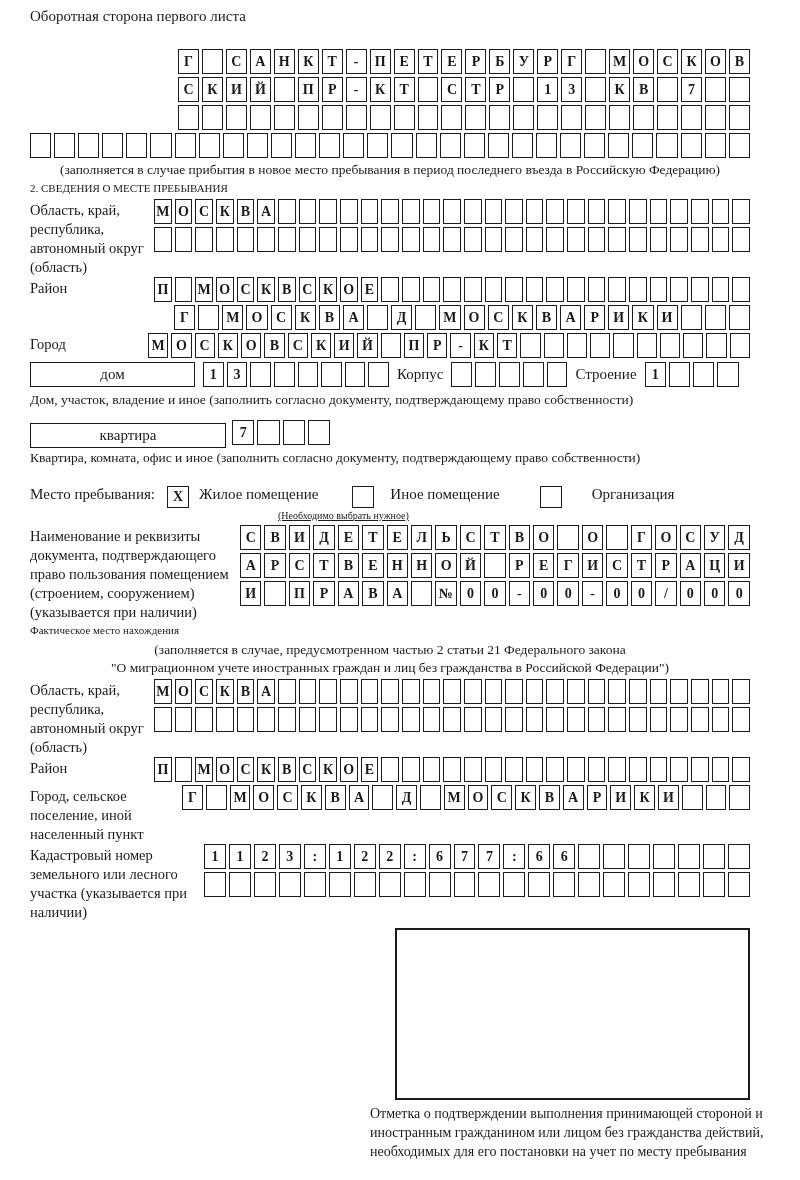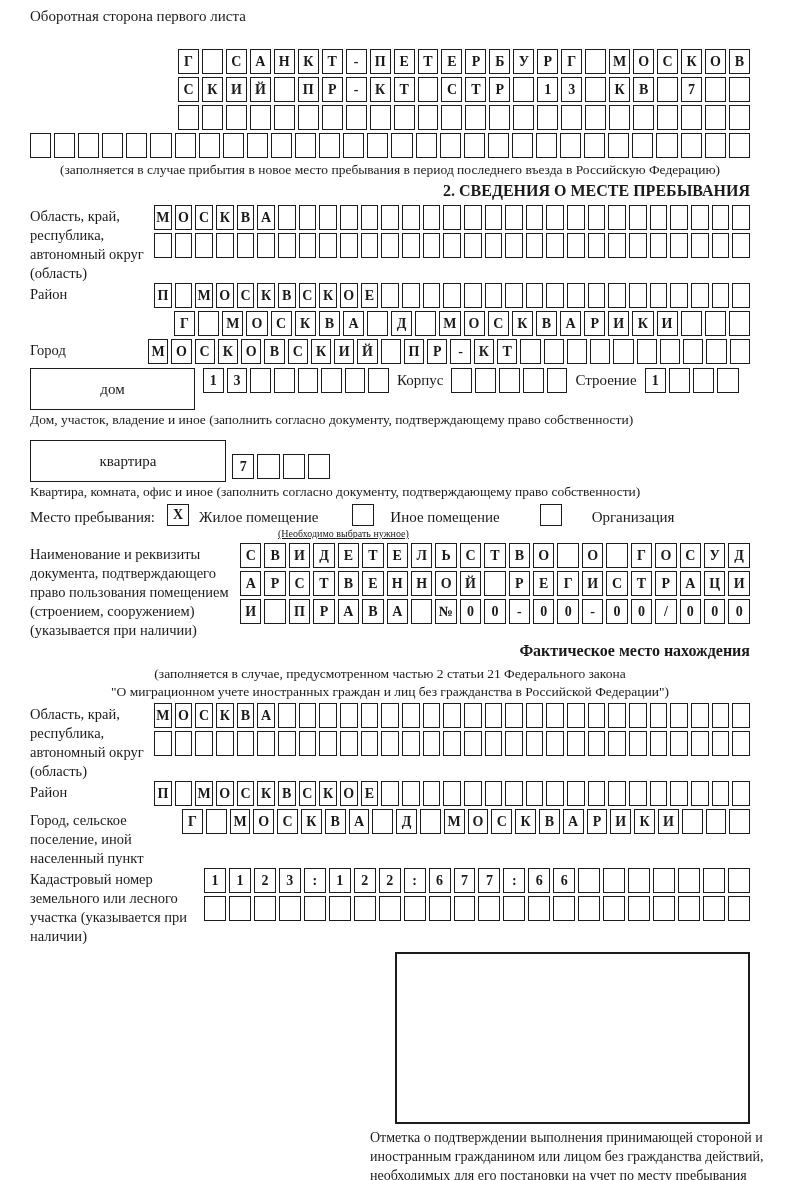--- a/index.html
+++ b/index.html
@@ -19,30 +19,30 @@
   .cellcol { margin-left: auto; }
   .cells { display: flex; gap: 3px; margin-bottom: 3px; }
   .cell {
     flex: 1 1 0; height: 25px;
     border: 1.5px solid #1c1c1c;
     display: flex; align-items: center; justify-content: center;
     font-size: 14px; font-weight: 600; background: #fff;
   }
   .caption { font-size: 13.5px; line-height: 17px; margin: 1px 0 3px 0; }
   .caption.center { text-align: center; }
-  .sec-title { text-align: right; font-weight: bold; font-size: 16px; margin: 4px 0 5px 0; }
+  .sec-title { text-align: left; font-weight: normal; font-size: 11px; margin: 4px 0 5px 0; }
 
   .wide-box {
-    border: 1.5px solid #1c1c1c; height: 42px;
+    border: 1.5px solid #1c1c1c; height: 25px;
     display: flex; align-items: center; justify-content: center;
     font-size: 15px;
   }
   .inline-lbl { font-size: 15px; line-height: 25px; white-space: nowrap; }
 
-  .chkrow { display: flex; align-items: flex-end; font-size: 15px; margin-top: 4px; }
+  .chkrow { display: flex; align-items: flex-start; font-size: 15px; margin-top: 20px; }
   .checkbox {
     width: 22px; height: 22px; border: 1.5px solid #1c1c1c;
     display: flex; align-items: center; justify-content: center;
     font-size: 14px; font-weight: 600; flex: none;
   }
   .chk-note { font-size: 10px; margin: 2px 0 4px 248px; text-decoration: underline; }
 
   .stamp-box {
     width: 355px; height: 172px; border: 2px solid #1c1c1c;
     margin-left: 365px; margin-top: 6px;

